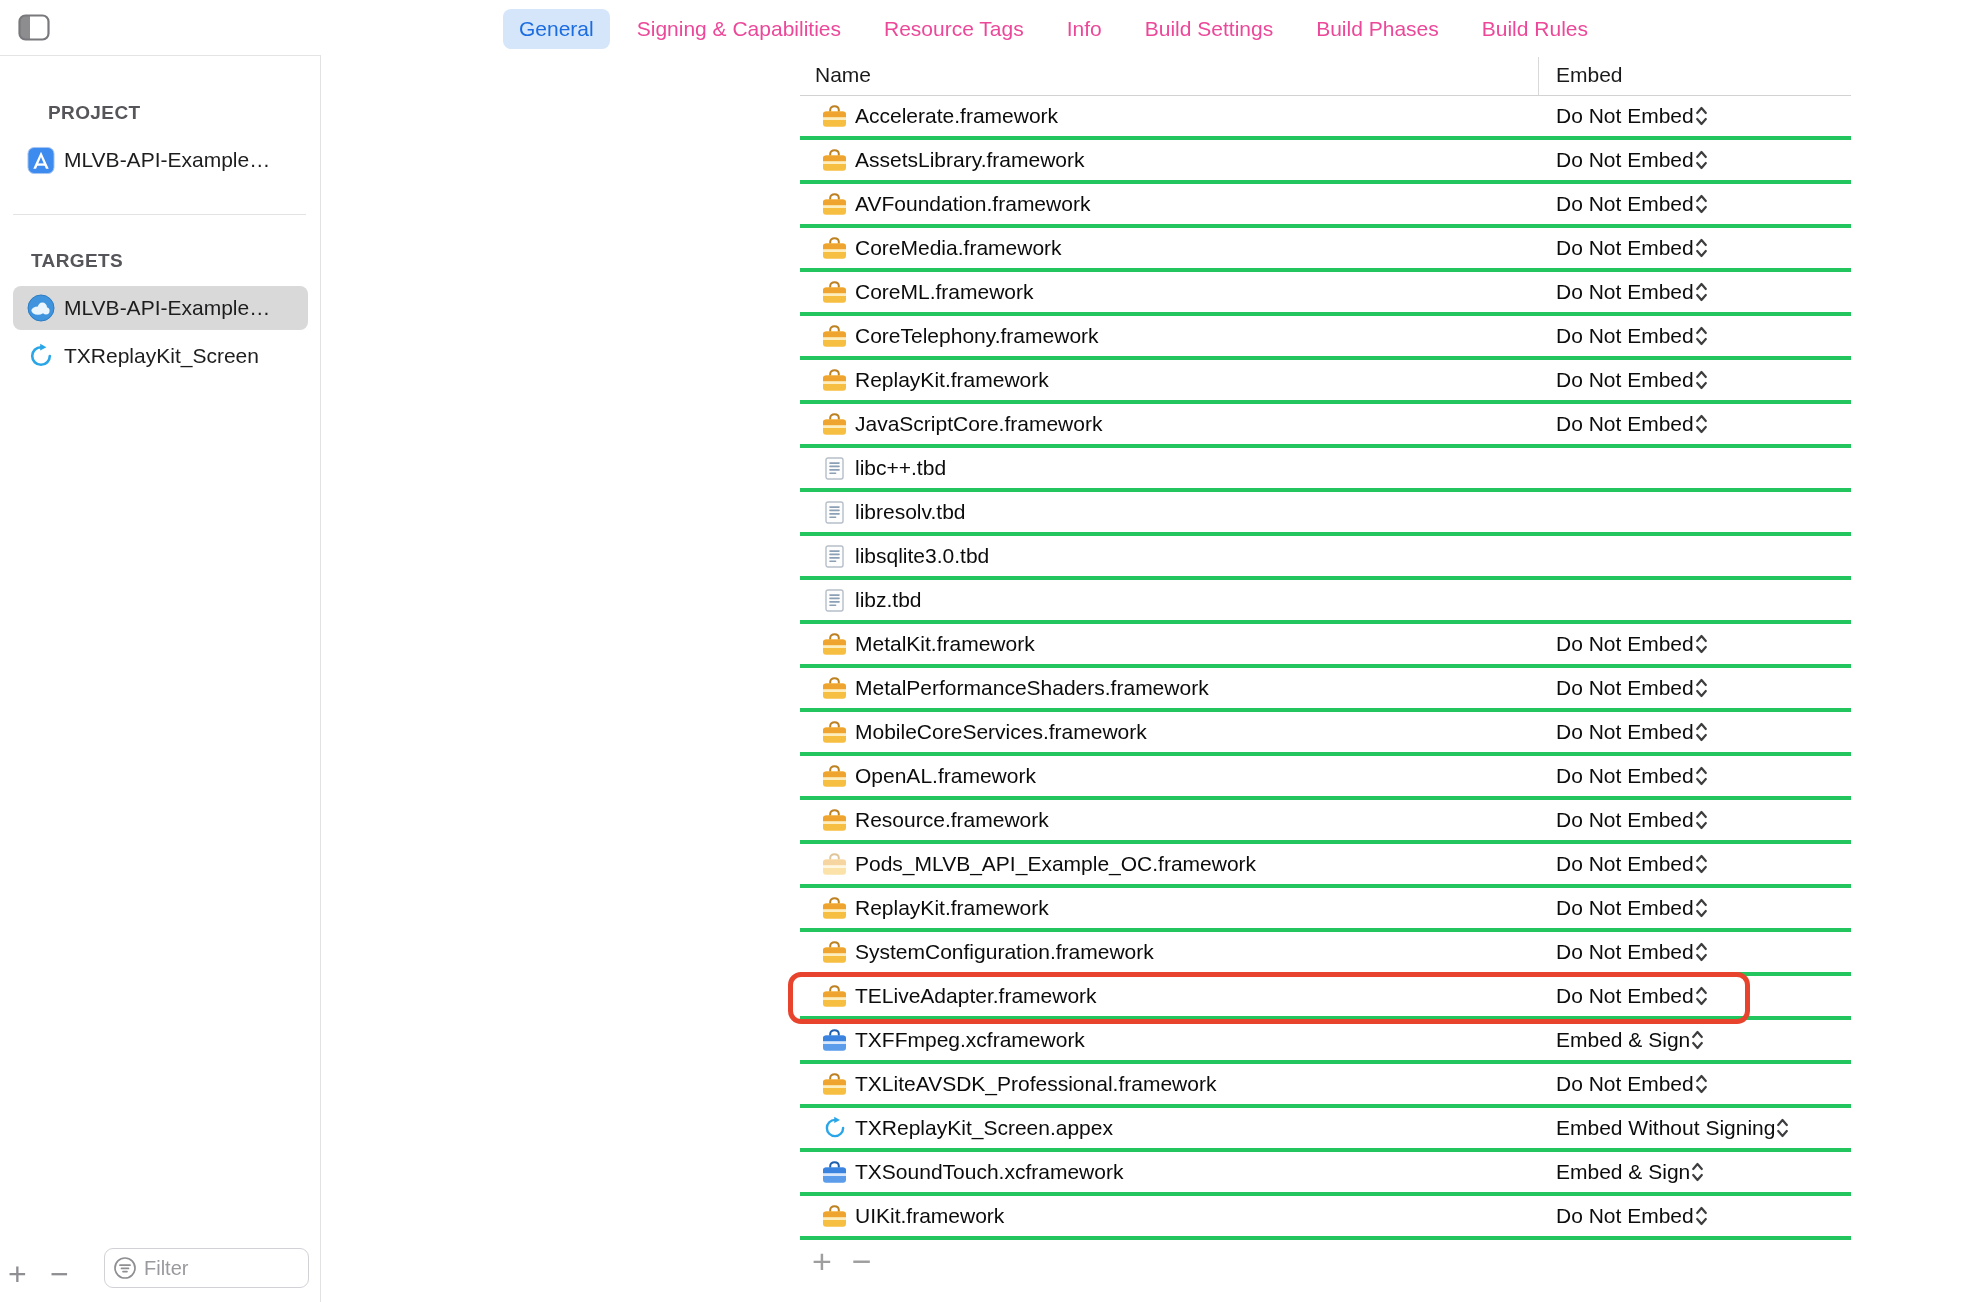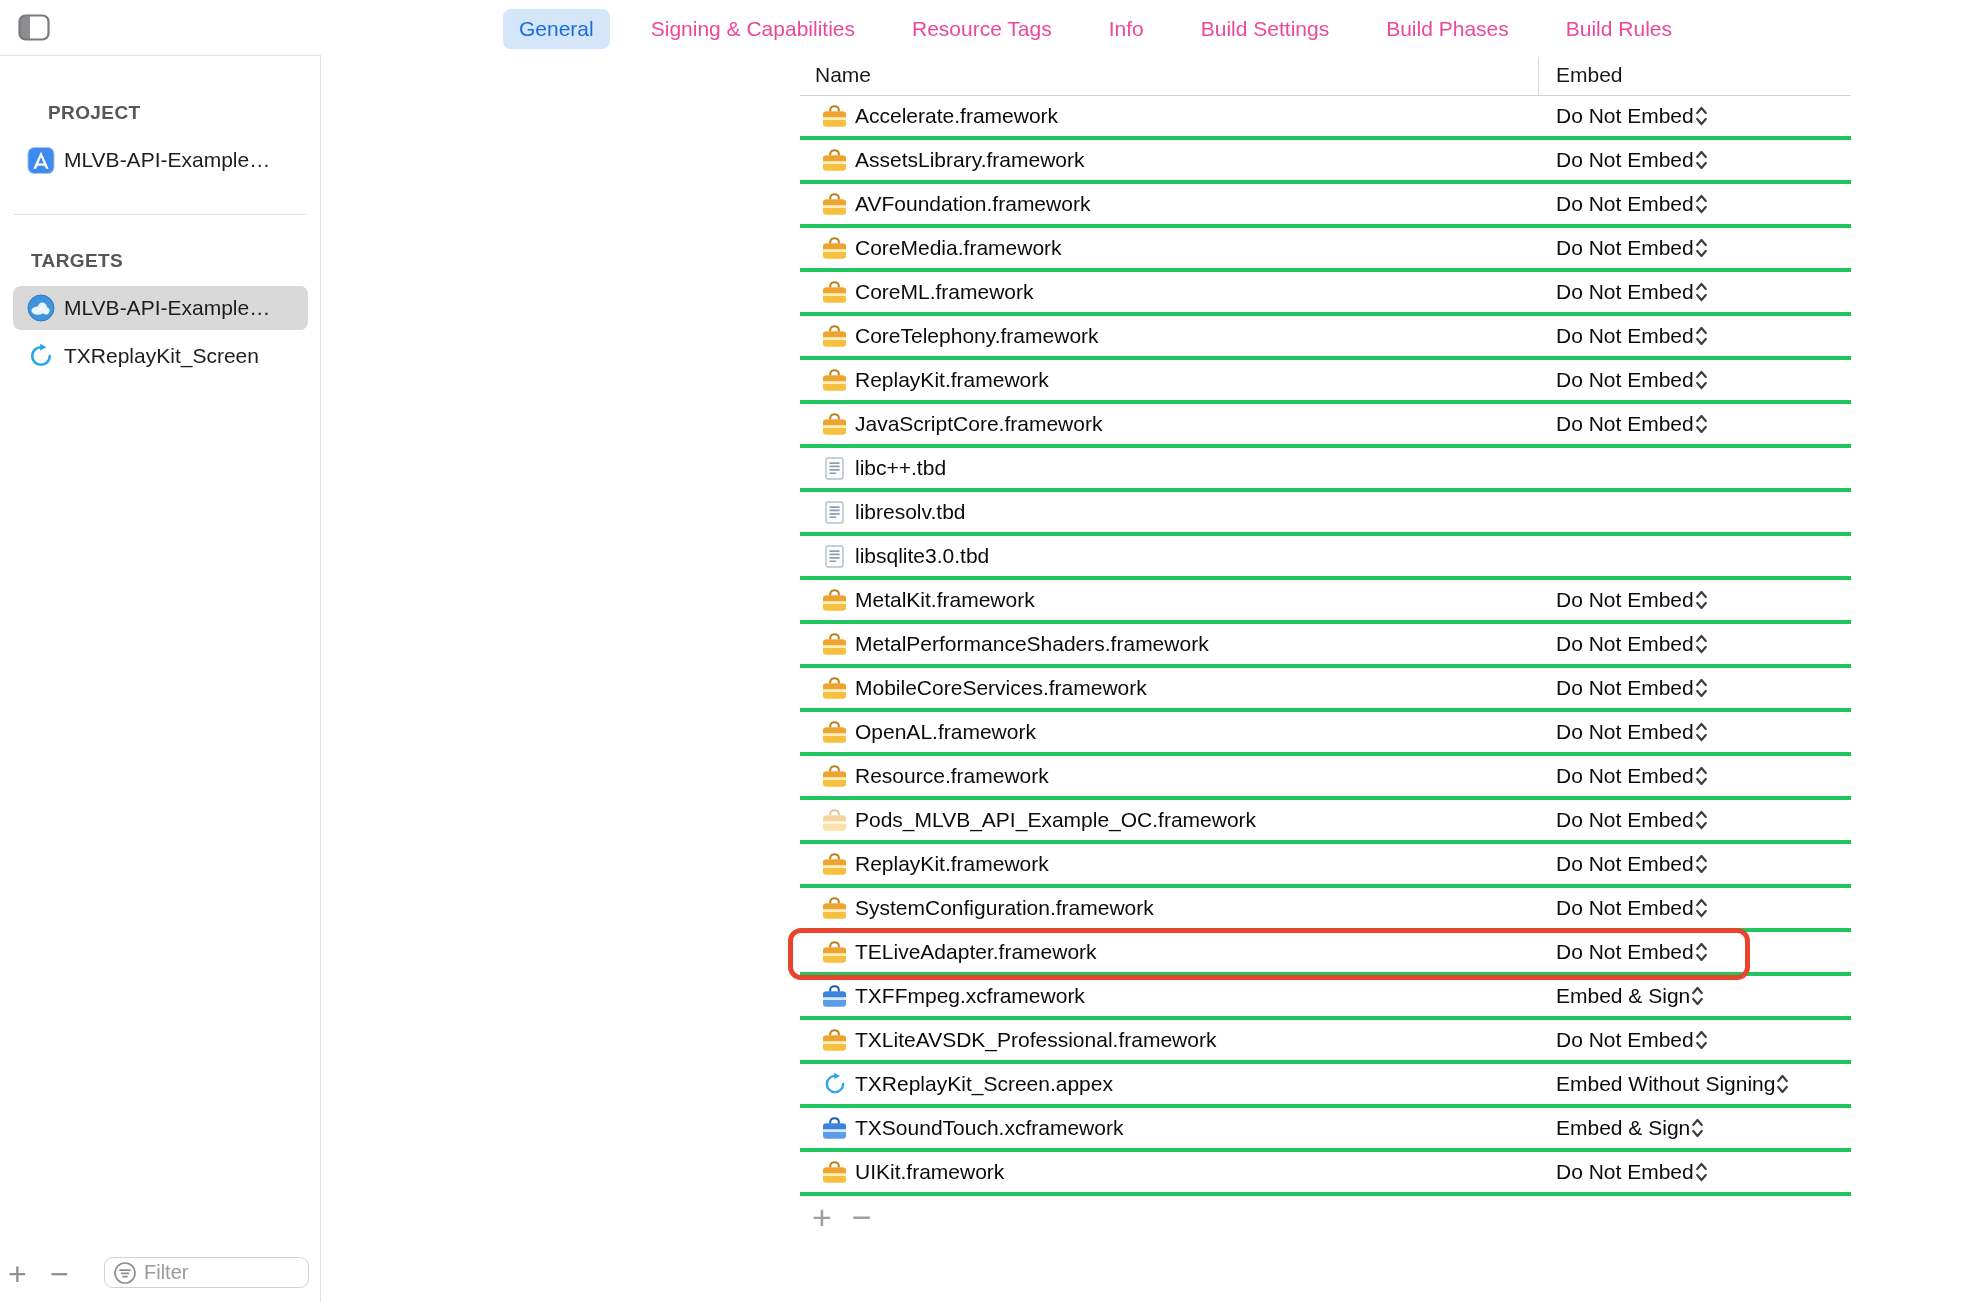--- a/index.html
+++ b/index.html
@@ -8,21 +8,21 @@
     background:#ffffff;
     font-family:"Liberation Sans", sans-serif;
     position:relative;
     overflow:hidden;
     color:#1d1d1f;
   }
 
   
   .toolbar { position:absolute; top:0; left:0; right:0; height:55px; background:#ffffff; }
   .sidebar-toggle { position:absolute; left:18px; top:14px; width:32px; height:27px; cursor:pointer; }
-  .tabs { position:absolute; left:503px; top:9px; display:flex; gap:25px; align-items:center; }
+  .tabs { position:absolute; left:503px; top:9px; display:flex; gap:11px; align-items:center; }
   .tab {
     padding:8px 16px; font-size:21px; color:#ec4899;
     border-radius:8px; white-space:nowrap; cursor:default;
   }
   .tab.selected { background:#d6e6fa; color:#1b6ce0; }
 
   
   .sidebar {
     position:absolute; top:55px; left:0; width:321px; bottom:0;
     background:#ffffff; border-top:1px solid #e4e4e4; border-right:1px solid #e2e2e2;
@@ -38,21 +38,21 @@
     margin:0 12px 4px 13px; height:44px; border-radius:8px;
     display:flex; align-items:center; cursor:pointer;
   }
   .target-row.selected { background:#d9d9d9; }
   .t-icon { margin-left:14px; width:28px; height:28px; display:flex; align-items:center; justify-content:center; flex:0 0 auto; }
   .t-label { margin-left:9px; font-size:21px; color:#1d1d1f; white-space:nowrap; }
   .sb-bottom-btn { position:absolute; bottom:12px; font-size:32px; line-height:32px; color:#8f8f93; cursor:pointer; font-weight:300; }
   .sb-plus { left:8px; }
   .sb-minus { left:50px; }
   .filter-box {
-    position:absolute; left:104px; bottom:14px; width:205px; height:31px;
+    position:absolute; left:104px; bottom:14px; width:205px; height:40px;
     border:1.5px solid #d2d2d6; border-radius:9px; background:#fff;
     display:flex; align-items:center; padding:0 8px;
   }
   .filter-box .f-icon { width:24px; height:24px; display:flex; flex:0 0 auto; }
   .filter-input {
     border:none; outline:none; background:transparent; margin-left:7px;
     font-size:20px; color:#1d1d1f; width:150px; font-family:"Liberation Sans",sans-serif;
   }
   .filter-input::placeholder { color:#9a9a9e; }
 
@@ -347,20 +347,32 @@
     <rect x="4.2" y="5.2" width="10.6" height="1.7" rx="0.8" fill="#8ba0b5"></rect>
     <rect x="4.2" y="8.6" width="10.6" height="1.7" rx="0.8" fill="#8ba0b5"></rect>
     <rect x="4.2" y="12" width="10.6" height="1.7" rx="0.8" fill="#8ba0b5"></rect>
     <rect x="4.2" y="15.4" width="7.2" height="1.7" rx="0.8" fill="#8ba0b5"></rect>
   </svg>
         </span>
         <span class="fname">libsqlite3.0.tbd</span>
       </div>
       <div class="frow">
         <span class="ficon">
+          <svg width="19" height="23" viewBox="0 0 19 23">
+    <rect x="1" y="1" width="17" height="21" rx="2" fill="#fdfdfd" stroke="#b6bec9" stroke-width="1.4"></rect>
+    <rect x="4.2" y="5.2" width="10.6" height="1.7" rx="0.8" fill="#8ba0b5"></rect>
+    <rect x="4.2" y="8.6" width="10.6" height="1.7" rx="0.8" fill="#8ba0b5"></rect>
+    <rect x="4.2" y="12" width="10.6" height="1.7" rx="0.8" fill="#8ba0b5"></rect>
+    <rect x="4.2" y="15.4" width="7.2" height="1.7" rx="0.8" fill="#8ba0b5"></rect>
+  </svg>
+        </span>
+        <span class="fname">libz.tbd</span>
+      </div>
+      <div class="frow">
+        <span class="ficon">
           <svg width="25" height="23" viewBox="0 0 25 23">
     <path d="M8.2 6.8 V4.9 C8.2 2.7 10 1.2 12.5 1.2 C15 1.2 16.8 2.7 16.8 4.9 V6.8" fill="none" stroke="#bd8121" stroke-width="2"></path>
     <rect x="1" y="6.4" width="23" height="15.4" rx="3" fill="#f7bf41"></rect>
     <path d="M1 9.4 a3 3 0 0 1 3 -3 h17 a3 3 0 0 1 3 3 v4 H1 Z" fill="#efa42f"></path>
     <rect x="1" y="12.2" width="23" height="2.8" fill="#fdeec0"></rect>
   </svg>
         </span>
         <span class="fname">MetalKit.framework</span>
         <div class="embed">
           <span>Do Not Embed</span>

